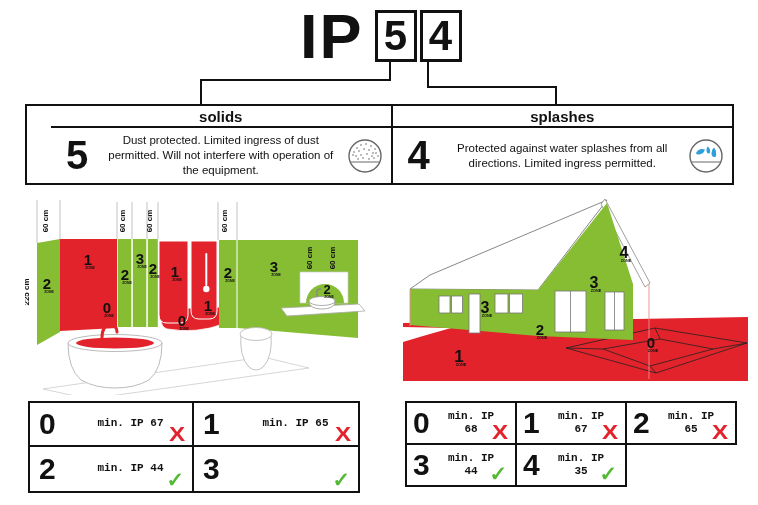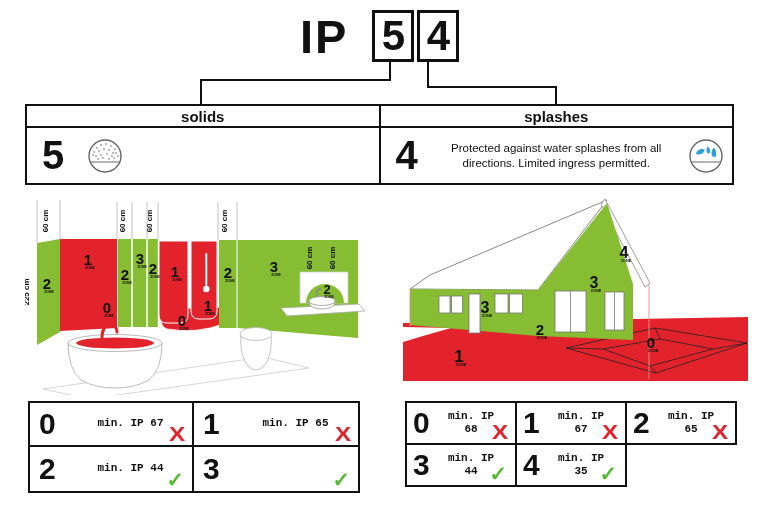--- a/index.html
+++ b/index.html
@@ -1,28 +1,28 @@
 <!DOCTYPE html>
 <html><head>
 <meta charset="utf-8">
 <style>
   html,body{margin:0;padding:0;background:#fff;}
   #stage{position:relative;width:758px;height:505px;background:#fff;overflow:hidden;
          font-family:"Liberation Sans",sans-serif;color:#111;}
   
   .title-wrap{position:absolute;left:300px;top:8px;display:flex;align-items:center;height:56px;}
-  .title-ip{font-size:47px;font-weight:800;letter-spacing:2px;margin-right:21px;}
+  .title-ip{font-size:63px;font-weight:800;letter-spacing:2px;margin-right:8px;}
   .digit-box{width:36px;height:46px;border:3px solid #111;font-size:42px;font-weight:800;
              display:flex;align-items:center;justify-content:center;margin-left:3px;}
   .conn{position:absolute;background:#111;}
   
   .ratings{position:absolute;left:25px;top:104px;width:709px;height:81px;border:2px solid #111;
            display:flex;box-sizing:border-box;}
   .rhalf{flex:1;display:flex;flex-direction:column;}
-  .rhalf.left{border-right:2px solid #111;}
+  .rhalf.left{border-right:2px solid #111;padding-left:24px;}
   .rhead{height:20px;border-bottom:2px solid #111;display:flex;align-items:center;justify-content:center;
          font-size:15px;font-weight:800;}
   .rbody{flex:1;display:flex;align-items:center;}
   .rdigit{width:52px;font-size:40px;font-weight:800;display:flex;align-items:center;justify-content:center;}
   .rdesc{flex:1;font-size:11.5px;line-height:1.28;text-align:center;padding:0 4px;}
   .ricon{width:52px;display:flex;align-items:center;justify-content:center;}
   
   .bath-svg{position:absolute;left:25px;top:197px;}
   .house-svg{position:absolute;left:403px;top:195px;}
   .znum{font-weight:800;fill:#111;}
@@ -65,20 +65,21 @@
   <div class="conn" style="left:200px;top:79px;width:2px;height:26px"></div>
   <div class="conn" style="left:427px;top:62px;width:2px;height:25px"></div>
   <div class="conn" style="left:427px;top:86px;width:130px;height:2px"></div>
   <div class="conn" style="left:555px;top:86px;width:2px;height:19px"></div>
 
   <div class="ratings">
     <div class="rhalf left">
       <div class="rhead">solids</div>
       <div class="rbody">
         <div class="rdigit">5</div>
+        <div class="rdesc">Dust protected. Limited ingress of dust permitted. Will not interfere with operation of the equipment.</div>
         <div class="ricon">
           <svg width="40" height="40" viewBox="0 0 40 40">
             <circle cx="20" cy="20" r="16" fill="#fff" stroke="#666" stroke-width="1.4"></circle>
             <line x1="5.5" y1="26" x2="34.5" y2="26" stroke="#666" stroke-width="1"></line>
             <g fill="#666">
               <circle cx="12" cy="12" r="0.8"></circle>
                 <circle cx="16" cy="9" r="0.8"></circle>
                 <circle cx="21" cy="8" r="0.8"></circle>
               <circle cx="26" cy="10" r="0.8"></circle>
                 <circle cx="30" cy="13" r="0.8"></circle>

